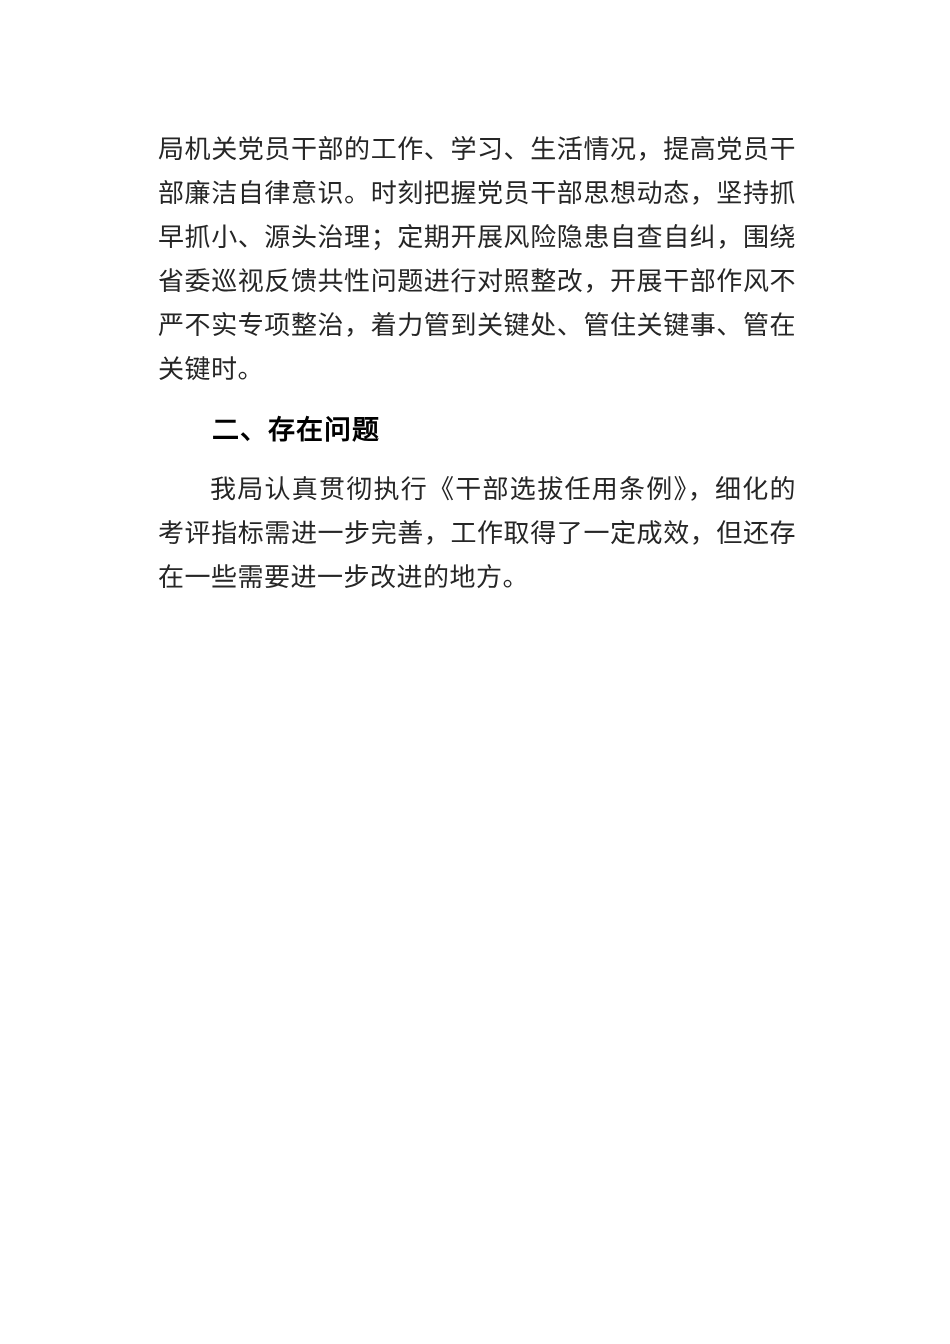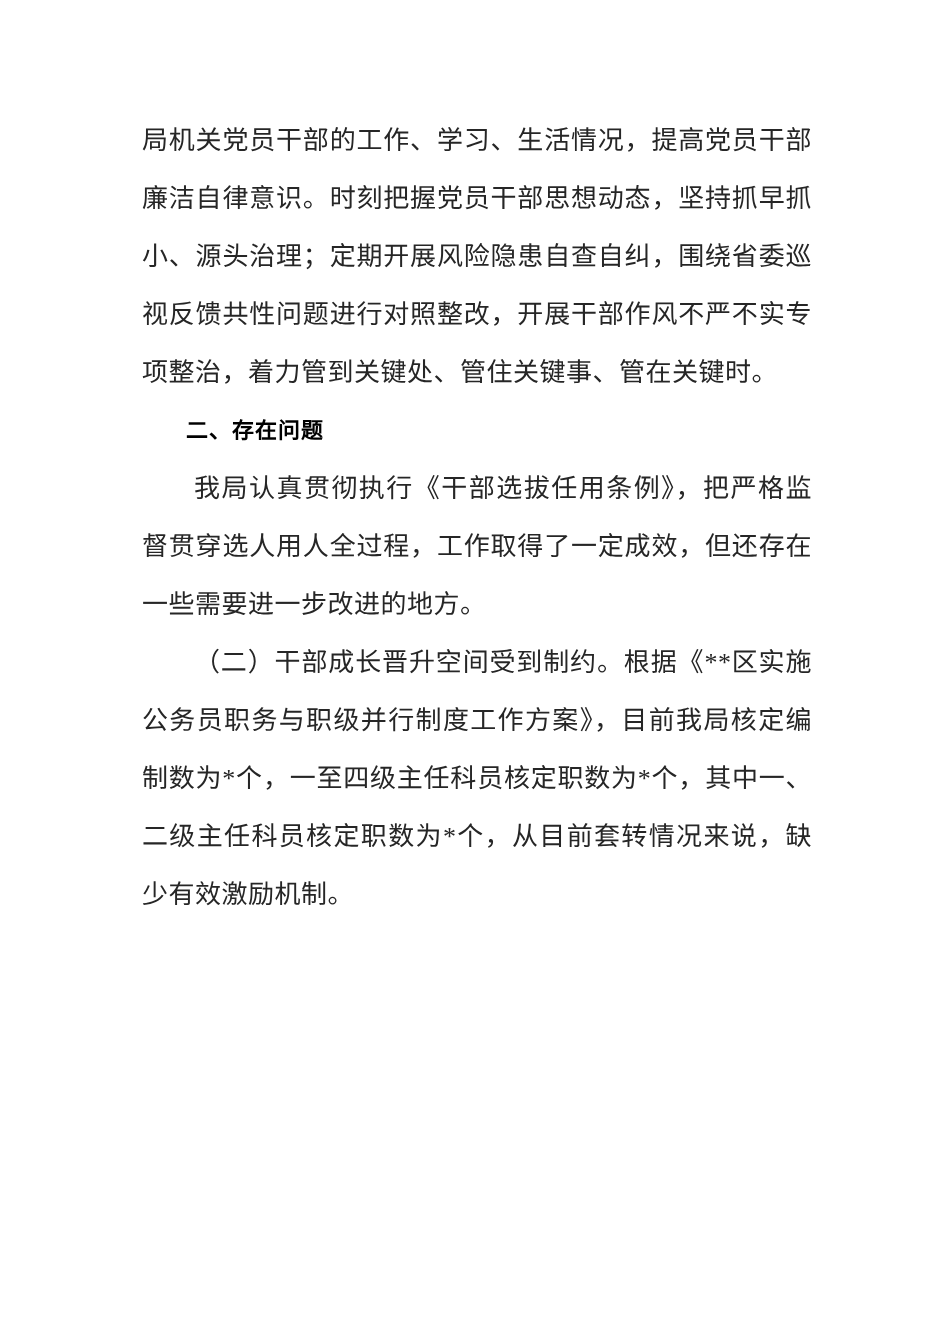--- a/index.html
+++ b/index.html
@@ -15,44 +15,43 @@
     overflow: hidden;
     font-family: "Liberation Serif", "DejaVu Serif", serif;
   }
   .content {
     position: absolute;
     top: 112px;
     left: 142px;
     width: 670px;
   }
   .para {
-    margin: 0;
+    margin: 16px;
     font-size: 26px;
-    line-height: 58px;
+    line-height: 44px;
     color: #262626;
     text-align: justify;
     text-justify: inter-character;
     letter-spacing: 0.5px;
     word-break: break-all;
   }
   .para.indent {
     text-indent: 2em;
   }
   .para.heading {
     font-family: "Liberation Sans", "DejaVu Sans", sans-serif;
     font-weight: bold;
-    font-size: 22px;
+    font-size: 27px;
     color: #000000;
     text-align: left;
     letter-spacing: 1px;
   }
 </style>
 </head>
 <body>
 
 <div class="page">
   <div class="content">
       <p class="para body">局机关党员干部的工作、学习、生活情况，提高党员干部廉洁自律意识。时刻把握党员干部思想动态，坚持抓早抓小、源头治理；定期开展风险隐患自查自纠，围绕省委巡视反馈共性问题进行对照整改，开展干部作风不严不实专项整治，着力管到关键处、管住关键事、管在关键时。</p>
       <p class="para heading indent">二、存在问题</p>
-      <p class="para body indent">我局认真贯彻执行《干部选拔任用条例》，把严格监督贯穿选人用人全过程，工作取得了一定成效，但还存在一些需要进一步改进的地方。</p>
-      <p class="para body indent">（二）干部成长晋升空间受到制约。根据《**区实施公务员职务与职级并行制度工作方案》，目前我局核定编制数为*个，一至四级主任科员核定职数为*个，其中一、二级主任科员核定职数为*个，从目前套转情况来说，缺少有效激励机制。</p>
+      <p class="para body indent">我局认真贯彻执行《干部选拔任用条例》，细化的考评指标需进一步完善，工作取得了一定成效，但还存在一些需要进一步改进的地方。</p>
     </div>
 </div>
 
 </body></html>

